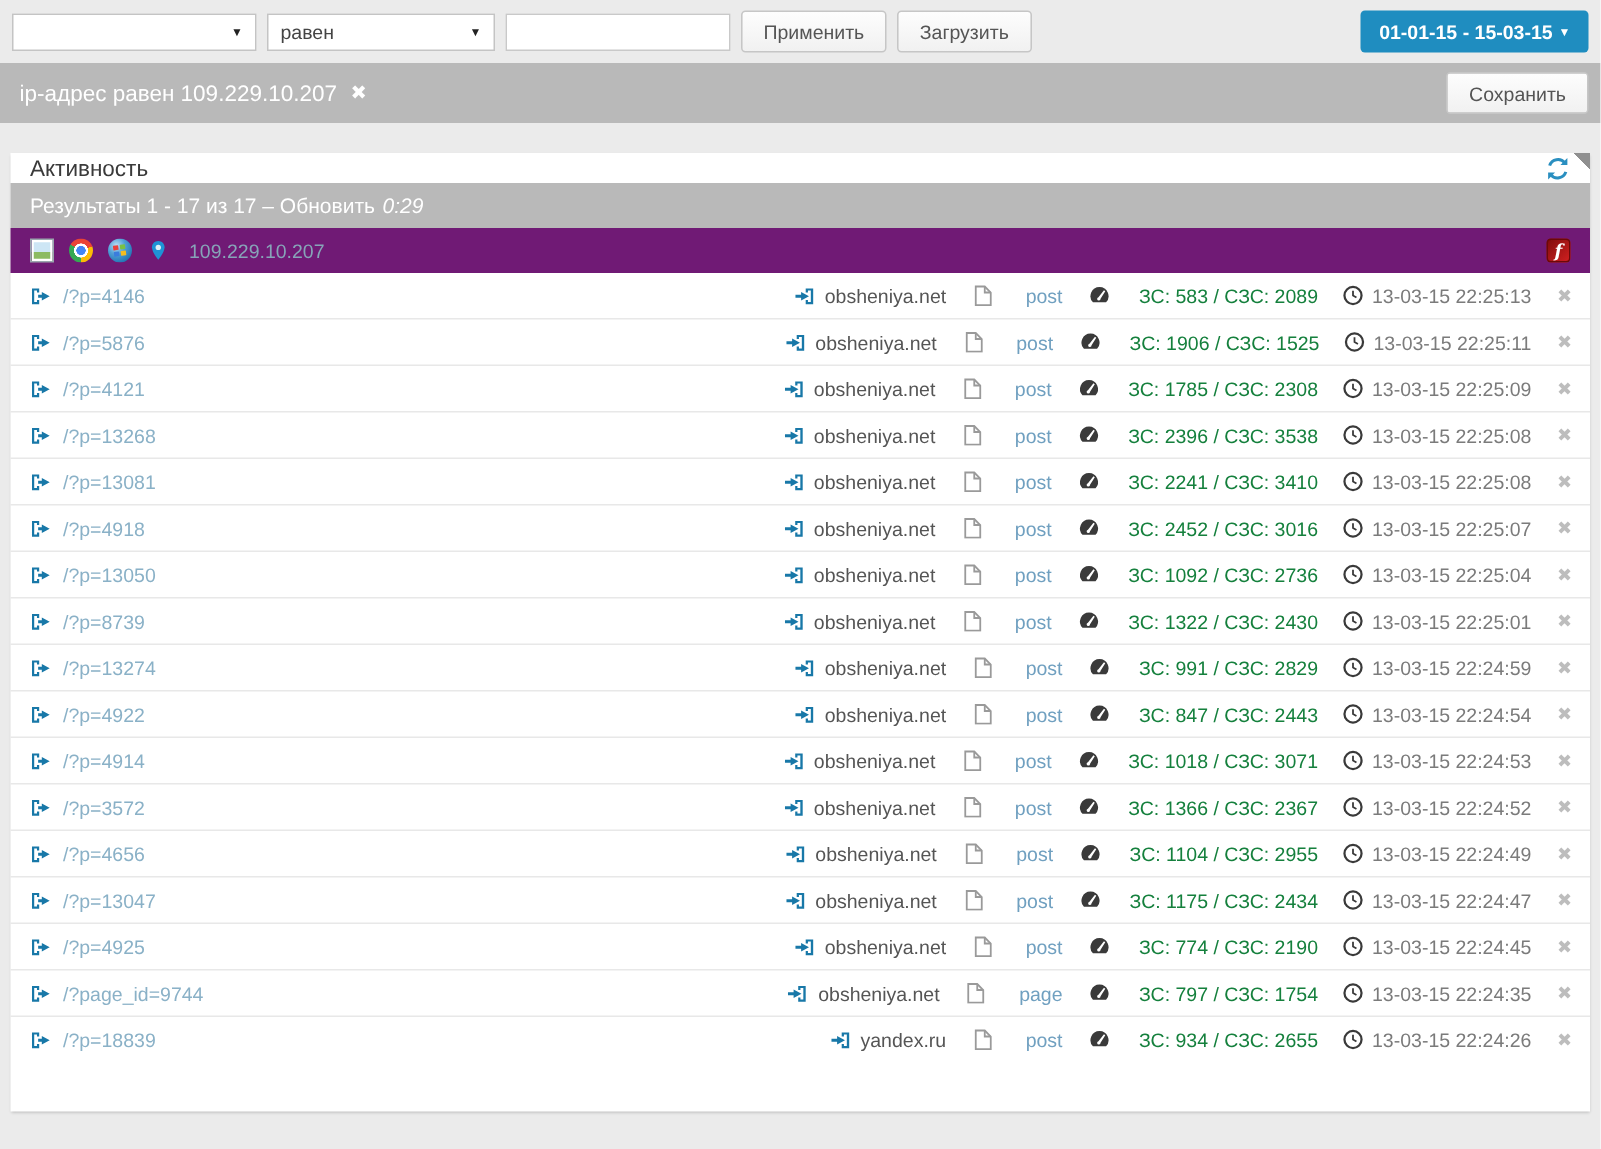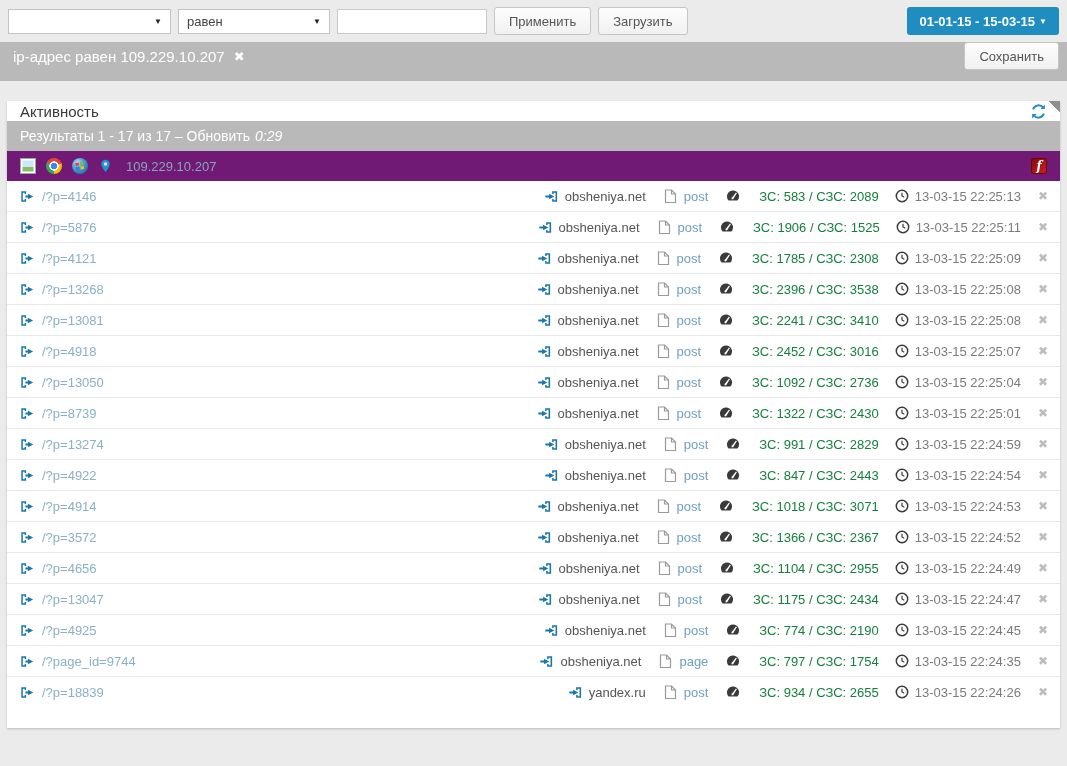--- a/index.html
+++ b/index.html
@@ -28,21 +28,21 @@
     border:1px solid #c6c6c6;border-radius:3px;
     font:13px "Liberation Sans",sans-serif;color:#555;cursor:pointer;
   }
   .date-btn{
     margin-left:auto;height:28px;background:#1f8dc0;color:#fff;border:none;
     border-radius:3px;font:600 13px "Liberation Sans",sans-serif;padding:0 12px;
     display:flex;align-items:center;gap:4px;cursor:pointer;
   }
   .date-btn .caret{font-size:8px;}
   
-  .filterbar{height:28px;background:#b9b9b9;display:flex;align-items:center;padding:0 8px 11px 13px;}
+  .filterbar{height:40px;background:#b9b9b9;display:flex;align-items:center;padding:0 8px 0 13px;}
   .filter-text{color:#fff;font-size:15px;}
   .x-glyph{font-family:"DejaVu Sans",sans-serif;}
   .filter-x{color:#fff;font-size:13px;margin-left:9px;cursor:pointer;}
   .save-btn{margin-left:auto;}
   
   .panel{position:relative;margin:20px 7px 0;background:#fff;box-shadow:0 1px 2px rgba(0,0,0,.22);}
   .corner{position:absolute;top:0;right:0;width:11px;height:11px;
     background:linear-gradient(to bottom left,#8f8f8f 50%,transparent 51%);}
   .panel-header{height:20px;display:flex;align-items:center;padding:0 13px;}
   .panel-title{font-size:15px;color:#3a3a3a;}
@@ -57,29 +57,29 @@
   .chrome-icon{width:16px;height:16px;border-radius:50%;
     background:
       radial-gradient(circle at 50% 50%, #4285f4 0 3px, #fff 3.2px 4.6px, transparent 4.8px),
       conic-gradient(from 70deg, #fbbc05 0 110deg, #34a853 110deg 230deg, #ea4335 230deg 360deg);}
   .ip-link{color:#87a4b8;font-size:13px;margin-left:3px;text-decoration:none;cursor:pointer;}
   .flash-icon{margin-left:auto;width:16px;height:16px;border-radius:3px;
     background:linear-gradient(135deg,#7d0b0b,#d42121);
     color:#fff;display:flex;align-items:center;justify-content:center;
     font:italic bold 12px "DejaVu Serif",serif;box-shadow:inset 0 0 0 1px #6a0909;}
   
-  .rows{padding-bottom:21px;}
+  .rows{padding-bottom:33px;}
   .row{display:flex;align-items:center;height:30px;border-bottom:1px solid #e8e8e8;
     padding:0 12px 0 13px;font-size:13px;}
   .rows .row:last-child{border-bottom:none;}
   .cell{display:flex;align-items:center;}
   .url-cell{gap:8px;}
   .url-link{color:#8ab1c7;text-decoration:none;cursor:pointer;}
   .site-cell{margin-left:auto;gap:7px;color:#555;}
-  .type-cell{margin-left:18px;gap:7px;}
+  .type-cell{margin-left:18px;gap:22px;}
   .type-link{color:#70a0c0;text-decoration:none;cursor:pointer;}
   .speed-cell{margin-left:18px;gap:19px;color:#15803d;}
   .time-cell{margin-left:16px;gap:6px;color:#7b7b7b;}
   .row-close{margin-left:17px;color:#bdbdbd;font-size:12px;cursor:pointer;}
   svg{display:block;}
 </style>
 </head>
 <body>
 
 <div class="topbar">

